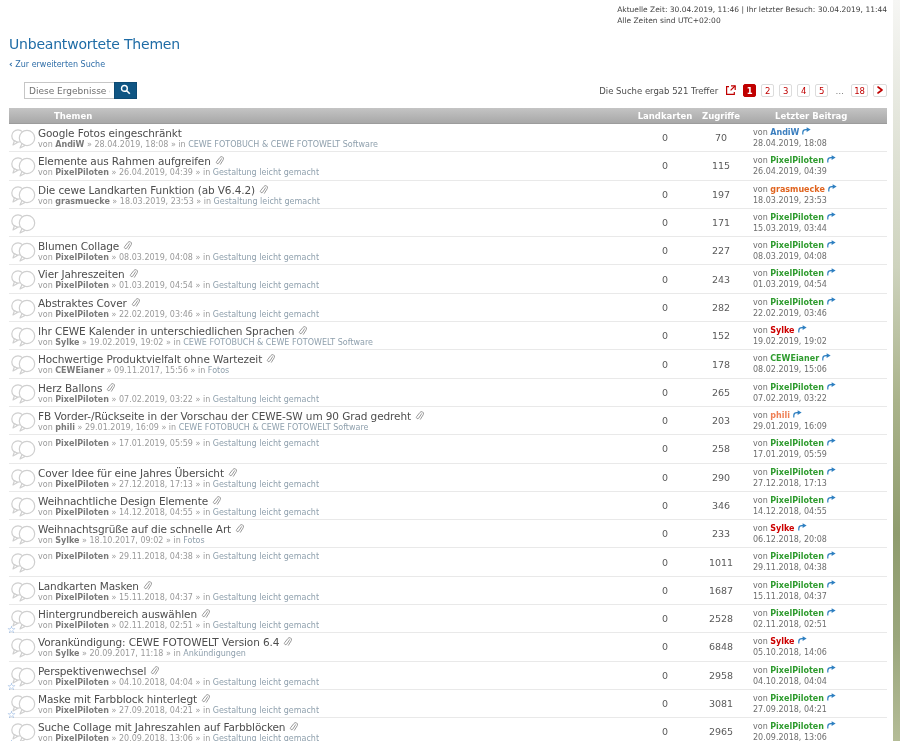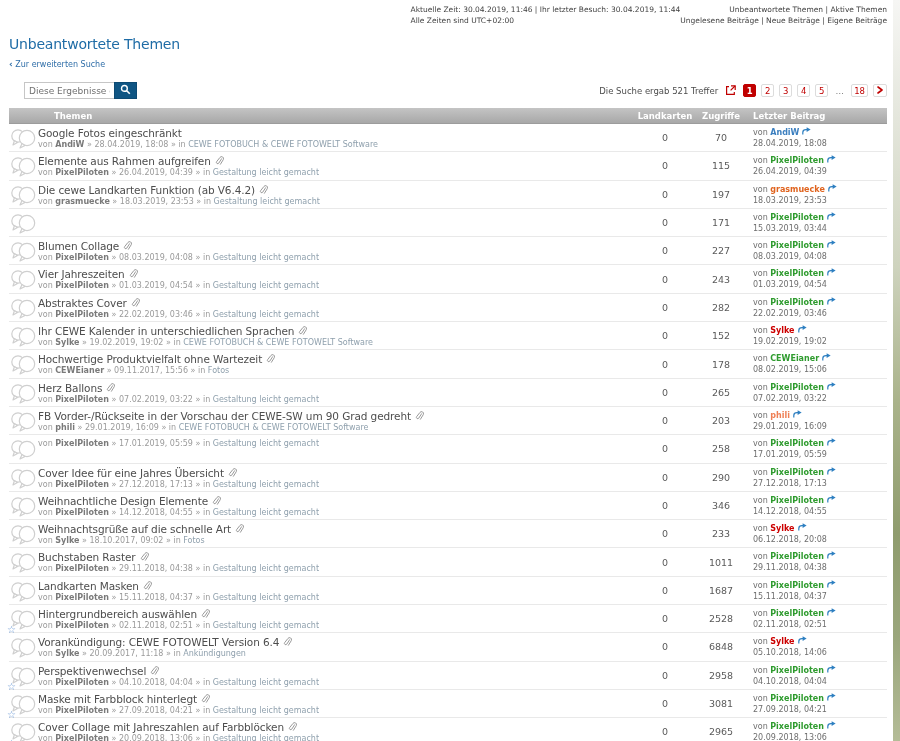--- a/index.html
+++ b/index.html
@@ -37,21 +37,21 @@
   .pg.ellipsis{border:none;color:#777;cursor:default;}
   .pg.next{padding:0 3px;}
 
   
   .topiclist{margin-top:8px;}
   .list-header{display:grid;grid-template-columns:1fr 56px 56px 138px;height:15px;align-items:center;
                background:linear-gradient(#c4c4c4,#a8a8a8);border-bottom:1px solid #9c9c9c;
                color:#fff;font-size:8.5px;font-weight:bold;padding-left:16px;}
   .lh-title{padding-left:29px;}
   .lh-num{text-align:center;}
-  .lh-last{padding-left:4px;}
+  .lh-last{padding-left:4px;margin-left:22px;}
   .row{display:grid;grid-template-columns:1fr 56px 56px 138px;height:28.3px;box-sizing:border-box;
        border-bottom:1px solid #e9e9e9;background:#fff;}
   .cell-title{display:flex;padding-top:3px;min-width:0;}
   .topic-icon{position:relative;width:29px;flex:0 0 29px;}
   .topic-icon svg{display:block;margin:1px 0 0 1px;}
   .star{position:absolute;left:-2px;bottom:-3px;font-size:10px;color:#6b99d4;line-height:1;}
   .titlewrap{min-width:0;}
   .title-line{display:flex;align-items:center;gap:4px;}
   .topic-title{font-size:10.5px;color:#4d4d4d;text-decoration:none;white-space:nowrap;letter-spacing:-0.1px;cursor:pointer;}
   .clip{display:inline-flex;}
@@ -67,24 +67,20 @@
 <body>
 
 <div class="viewport">
   <div class="page-wrap">
 
     <div class="topbar">
       <div class="topbar-left">
         <div>Aktuelle Zeit: 30.04.2019, 11:46 | Ihr letzter Besuch: 30.04.2019, 11:44</div>
         <div>Alle Zeiten sind UTC+02:00</div>
       </div>
-      <div class="topbar-right">
-        <div id="quicklinks-row1"><a class="qlink">Unbeantwortete Themen</a><span class="sep"> | </span><a class="qlink">Aktive Themen</a></div>
-        <div id="quicklinks-row2"><a class="qlink">Ungelesene Beiträge</a><span class="sep"> | </span><a class="qlink">Neue Beiträge</a><span class="sep"> | </span><a class="qlink">Eigene Beiträge</a></div>
-      </div>
     </div>
 
     <h1 class="page-title">Unbeantwortete Themen</h1>
 
     <a class="adv-search">
       <span class="chev">‹</span>
       <span>Zur erweiterten Suche</span>
     </a>
 
     <div class="controls-row">
@@ -716,28 +712,20 @@
           <g fill="#fff" stroke="#cfcfcf" stroke-width="1.2">
             <circle cx="8" cy="8" r="6.2"></circle>
             <path d="M4.5 12.5 L3 17 L7.5 14.5 Z" stroke-linejoin="round"></path>
             <circle cx="17" cy="10" r="7.7"></circle>
             <path d="M12 15.5 L10 20 L15 17.5 Z" stroke-linejoin="round"></path>
           </g>
         </svg>
 
       </span>
       <div class="titlewrap">
-        <div class="title-line">
-          <a class="topic-title">Buchstaben Raster</a>
-          <span class="clip">
-            <svg width="9" height="10" viewBox="0 0 9 10">
-              <path d="M6.8 2.4 L3.8 7.1 a1.3 1.3 0 0 1 -2.2 -1.4 L4.9 1.5 a2 2 0 0 1 3.4 2.1 L5.2 8.6" fill="none" stroke="#9a9a9a" stroke-width="1"></path>
-            </svg>
-          </span>
-        </div>
         <div class="meta">von
           <span class="meta-user">PixelPiloten</span> »
           <span class="meta-date">29.11.2018, 04:38</span> » in
           <a class="forum-link">Gestaltung leicht gemacht</a>
         </div>
       </div>
     </div>
     <div class="cell-num cell-replies">0</div>
     <div class="cell-num cell-views">1011</div>
     <div class="cell-last">
@@ -957,21 +945,21 @@
             <circle cx="8" cy="8" r="6.2"></circle>
             <path d="M4.5 12.5 L3 17 L7.5 14.5 Z" stroke-linejoin="round"></path>
             <circle cx="17" cy="10" r="7.7"></circle>
             <path d="M12 15.5 L10 20 L15 17.5 Z" stroke-linejoin="round"></path>
           </g>
         </svg>
         <span class="star">☆</span>
       </span>
       <div class="titlewrap">
         <div class="title-line">
-          <a class="topic-title">Cover Collage mit Jahreszahlen auf Farbblöcken</a>
+          <a class="topic-title">Suche Collage mit Jahreszahlen auf Farbblöcken</a>
           <span class="clip">
             <svg width="9" height="10" viewBox="0 0 9 10">
               <path d="M6.8 2.4 L3.8 7.1 a1.3 1.3 0 0 1 -2.2 -1.4 L4.9 1.5 a2 2 0 0 1 3.4 2.1 L5.2 8.6" fill="none" stroke="#9a9a9a" stroke-width="1"></path>
             </svg>
           </span>
         </div>
         <div class="meta">von
           <span class="meta-user">PixelPiloten</span> »
           <span class="meta-date">20.09.2018, 13:06</span> » in
           <a class="forum-link">Gestaltung leicht gemacht</a>

